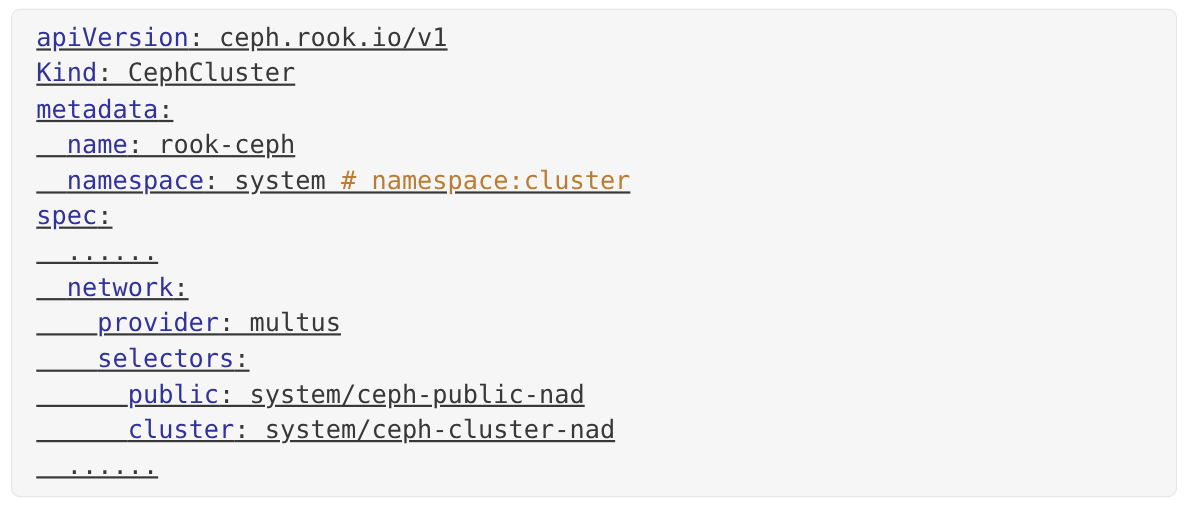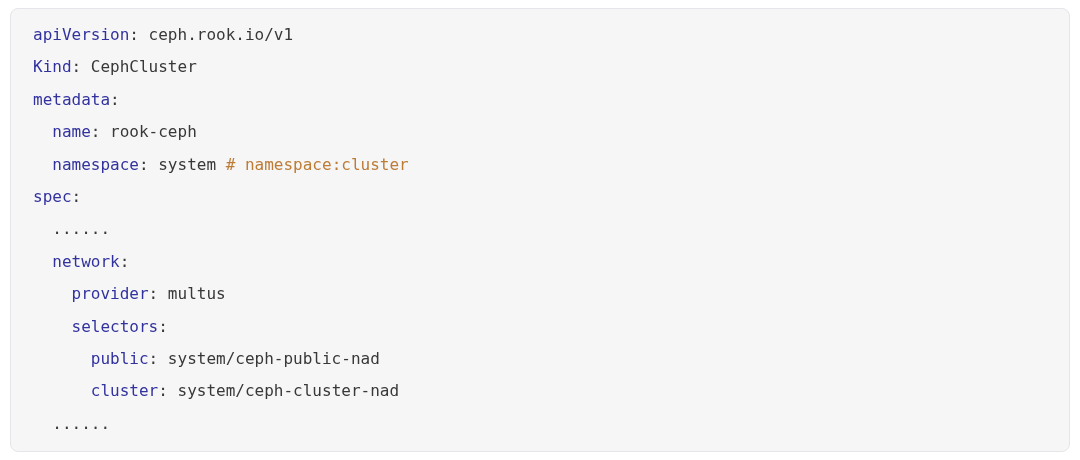--- a/index.html
+++ b/index.html
@@ -23,24 +23,25 @@
     height: 444px;
     box-sizing: border-box;
     background: var(--box-bg, #f6f6f7);
     border: 1px solid var(--box-border, #e6e6ea);
     border-radius: 8px;
     overflow: hidden;
   }
   .code {
     margin: 0;
     padding: 10px 22px;
-    font-size: 16px;
+    font-size: 23px;
     line-height: 32.4px;
     white-space: pre;
     color: var(--tok-plain, #383838);
+    text-decoration: underline;
   }
   .line {
     white-space: pre;
     height: 32.4px;
   }
   .tok-key     { color: var(--tok-key, #32329f); }
   .tok-plain   { color: var(--tok-plain, #383838); }
   .tok-comment { color: var(--tok-comment, #bd7c35); }
 </style>
 </head>

